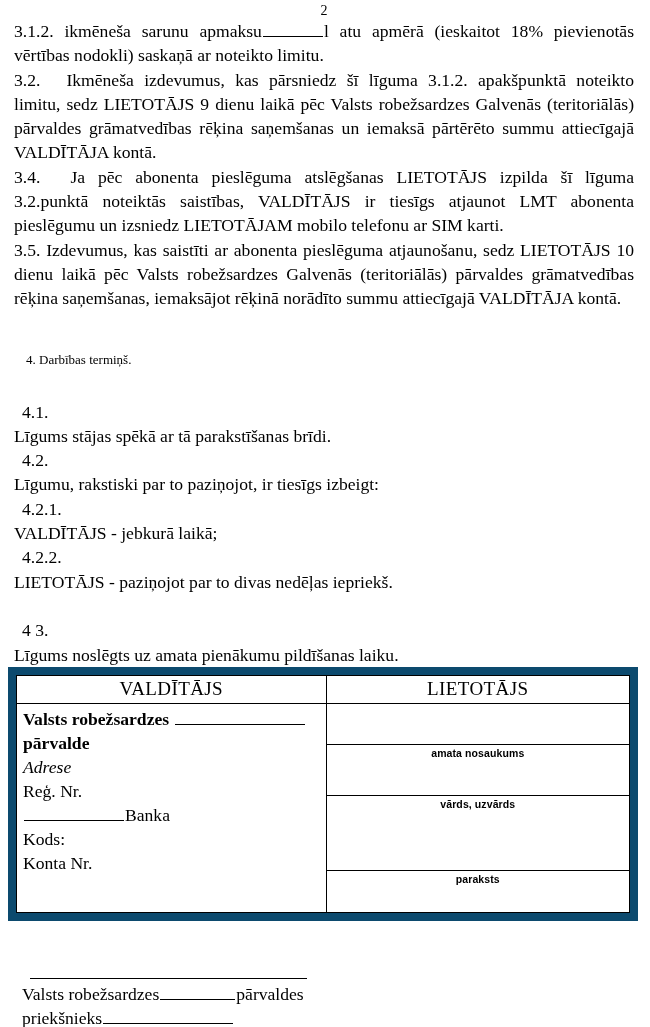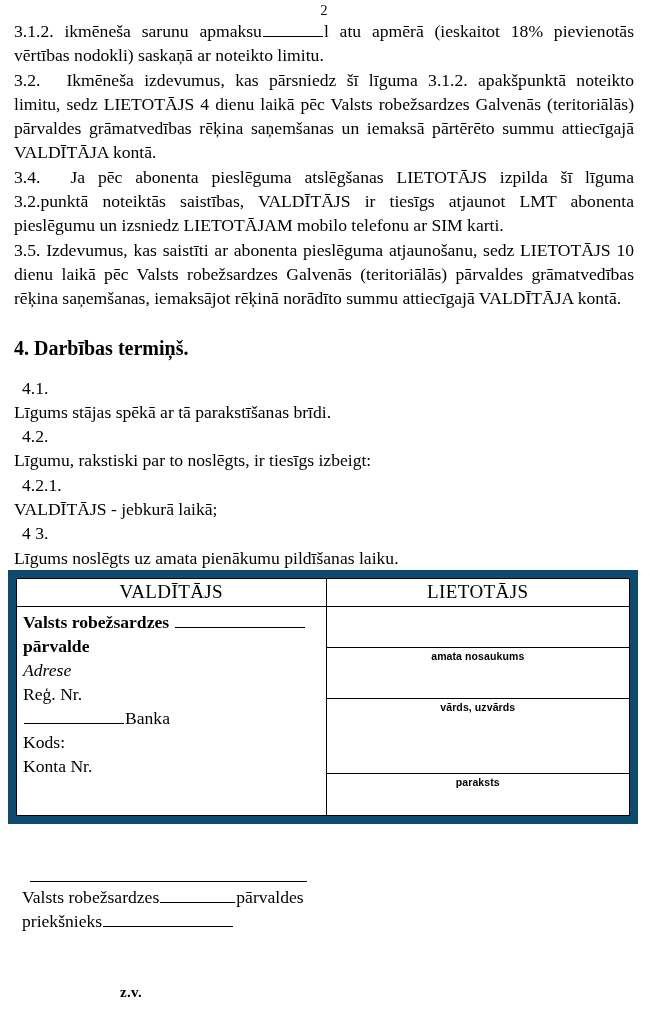--- a/index.html
+++ b/index.html
@@ -65,24 +65,24 @@
     height: 0.92em;
     margin: 0 1px;
   }
   .blank-w60 { width: 60px; }
   .blank-w100 { width: 100px; }
   .blank-w75 { width: 75px; }
   .blank-w130 { width: 130px; }
 
   
   .heading {
-    font-size: 20px;
-    font-weight: bold;
+    font-size: 13px;
+    font-weight: normal;
     line-height: 22px;
-    margin: 0;
+    margin: 12px;
   }
 
   .spacer-lg { height: 26px; }
   .spacer-md { height: 17px; }
 
   
   .numlist {
     font-size: 17.6px;
     line-height: 24.3px;
   }
@@ -199,46 +199,50 @@
 <body>
 
 <div class="page">
 
   <div class="page-number">2</div>
 
   <div class="body-text">
 
     <p class="para"><span>3.1.2.</span> <span>ikmēneša   sarunu   apmaksu</span><span class="blank blank-w60"></span><span>l atu apmērā (ieskaitot 18% pievienotās vērtības nodokli) saskaņā ar noteikto limitu.</span></p>
 
-    <p class="para"><span>3.2.</span><span class="gap-num"></span><span>Ikmēneša izdevumus, kas pārsniedz šī līguma 3.1.2. apakšpunktā noteikto limitu, sedz LIETOTĀJS 4 dienu  laikā pēc Valsts robežsardzes Galvenās (teritoriālās) pārvaldes grāmatvedības rēķina saņemšanas un iemaksā pārtērēto summu attiecīgajā VALDĪTĀJA kontā.</span></p>
+    <p class="para"><span>3.2.</span><span class="gap-num"></span><span>Ikmēneša izdevumus, kas pārsniedz šī līguma 3.1.2. apakšpunktā noteikto limitu, sedz LIETOTĀJS 9 dienu  laikā pēc Valsts robežsardzes Galvenās (teritoriālās) pārvaldes grāmatvedības rēķina saņemšanas un iemaksā pārtērēto summu attiecīgajā VALDĪTĀJA kontā.</span></p>
 
 
     <p class="para"><span>3.4.</span><span class="gap-num-wide"></span><span>Ja pēc abonenta  pieslēguma atslēgšanas LIETOTĀJS izpilda šī līguma 3.2.punktā noteiktās saistības, VALDĪTĀJS ir tiesīgs atjaunot LMT abonenta pieslēgumu un izsniedz LIETOTĀJAM mobilo telefonu ar SIM karti.</span></p>
 
     <p class="para"><span>3.5.</span> <span>Izdevumus, kas saistīti ar abonenta pieslēguma atjaunošanu, sedz LIETOTĀJS 10 dienu laikā pēc Valsts robežsardzes Galvenās (teritoriālās) pārvaldes grāmatvedības rēķina saņemšanas, iemaksājot rēķinā norādīto summu attiecīgajā VALDĪTĀJA kontā.</span></p>
   </div>
 
   <div class="spacer-lg"></div>
 
   <div class="heading">4. Darbības termiņš.</div>
 
   <div class="spacer-md"></div>
 
   <div class="numlist">
     <div class="numline">
       <span class="num">4.1.</span>
       <span class="txt">Līgums stājas spēkā ar tā parakstīšanas brīdi.</span>
     </div>
     <div class="numline">
       <span class="num">4.2.</span>
-      <span class="txt">Līgumu, rakstiski par to noslēgts, ir tiesīgs izbeigt:</span>
+      <span class="txt">Līgumu, rakstiski par to paziņojot, ir tiesīgs izbeigt:</span>
     </div>
     <div class="numline">
       <span class="num">4.2.1.</span>
       <span class="txt">VALDĪTĀJS - jebkurā laikā;</span>
+    </div>
+    <div class="numline">
+      <span class="num">4.2.2.</span>
+      <span class="txt justify">LIETOTĀJS - paziņojot par to divas nedēļas iepriekš.</span>
     </div>
     <div class="numline">
       <span class="num">4 3.</span>
       <span class="txt">Līgums noslēgts uz amata pienākumu pildīšanas laiku.</span>
     </div>
   </div>
 
   <div class="sigtable">
     <table>
       <tbody>

